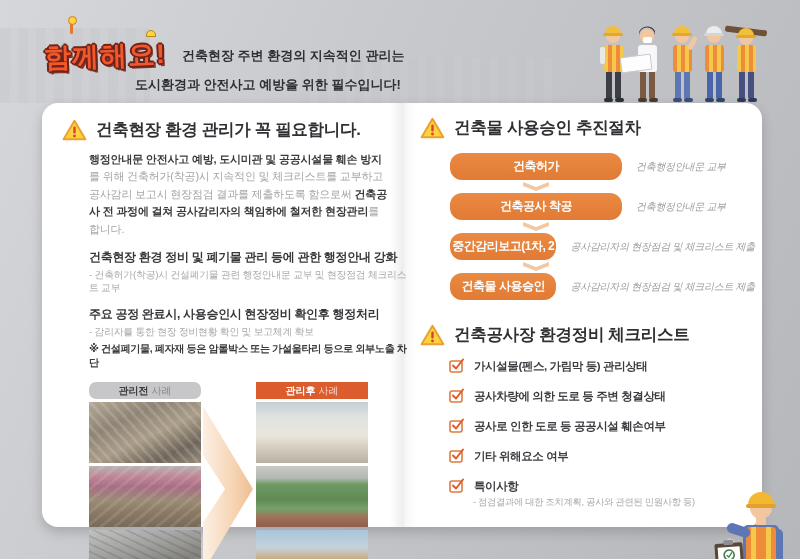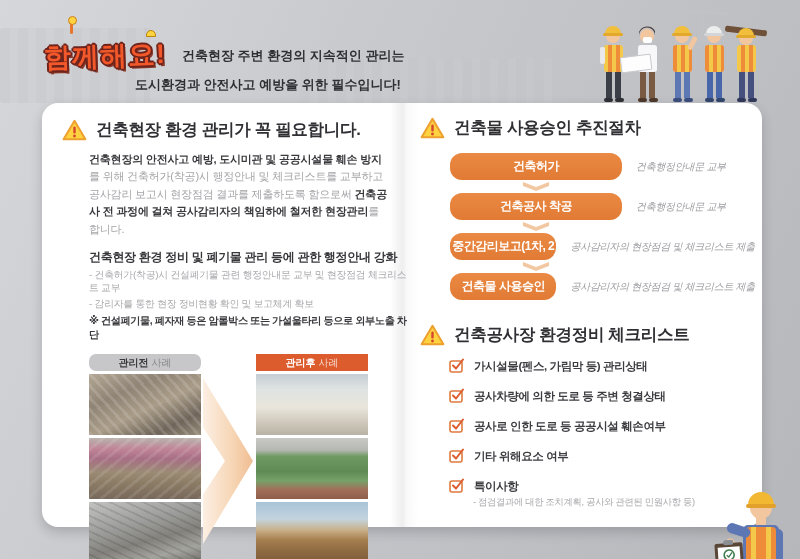--- a/index.html
+++ b/index.html
@@ -200,26 +200,27 @@
       <div class="sec-head">
         <svg class="warn-icon" width="25" height="22" viewBox="0 0 25 22">
           <path d="M12.5 1.8 L23.4 20.2 L1.6 20.2 Z" fill="#ffd23f" stroke="#eda02f" stroke-width="2" stroke-linejoin="round"></path>
           <rect x="11.3" y="7.5" width="2.4" height="7" rx="1.2" fill="#d6452e"></rect>
           <circle cx="12.5" cy="17" r="1.4" fill="#d6452e"></circle>
         </svg>
         <span class="sec-title">건축현장 환경 관리가 꼭 필요합니다.</span>
       </div>
 
       <div class="para">
-        <b>건축현장의 안전사고 예방, 도시미관 및 공공시설물 훼손 방지</b><span>를 위해 건축허가(착공)시 행정안내 및 체크리스트를 교부하고 공사감리 보고시 현장점검 결과를 제출하도록 함으로써 </span><b>건축공사 전 과정에 걸쳐 공사감리자의 책임하에 철저한 현장관리</b><span>를 합니다.</span>
+        <b>행정안내문 안전사고 예방, 도시미관 및 공공시설물 훼손 방지</b><span>를 위해 건축허가(착공)시 지속적인 및 체크리스트를 교부하고 공사감리 보고시 현장점검 결과를 제출하도록 함으로써 </span><b>건축공사 전 과정에 걸쳐 공사감리자의 책임하에 철저한 현장관리</b><span>를 합니다.</span>
       </div>
 
       <div class="sub-head">건축현장 환경 정비 및 폐기물 관리 등에 관한 행정안내 강화</div>
       <div class="bullet">- 건축허가(착공)시 건설폐기물 관련 행정안내문 교부 및 현장점검 체크리스트 교부</div>
 
+      <div class="sub-head">주요 공정 완료시, 사용승인시 현장정비 확인후 행정처리</div>
       <div class="bullet">- 감리자를 통한 현장 정비현황 확인 및 보고체계 확보</div>
       <div class="note">※ 건설폐기물, 폐자재 등은 암롤박스 또는 가설울타리 등으로 외부노출 차단</div>
 
       <div class="photo-wrap">
         <div class="photo-col col-before">
           <div class="photo-label label-before">
             <span class="strong">관리전</span><span class="light"> 사례</span>
           </div>
           <div class="photo b1"></div>
           <div class="photo b2"></div>

